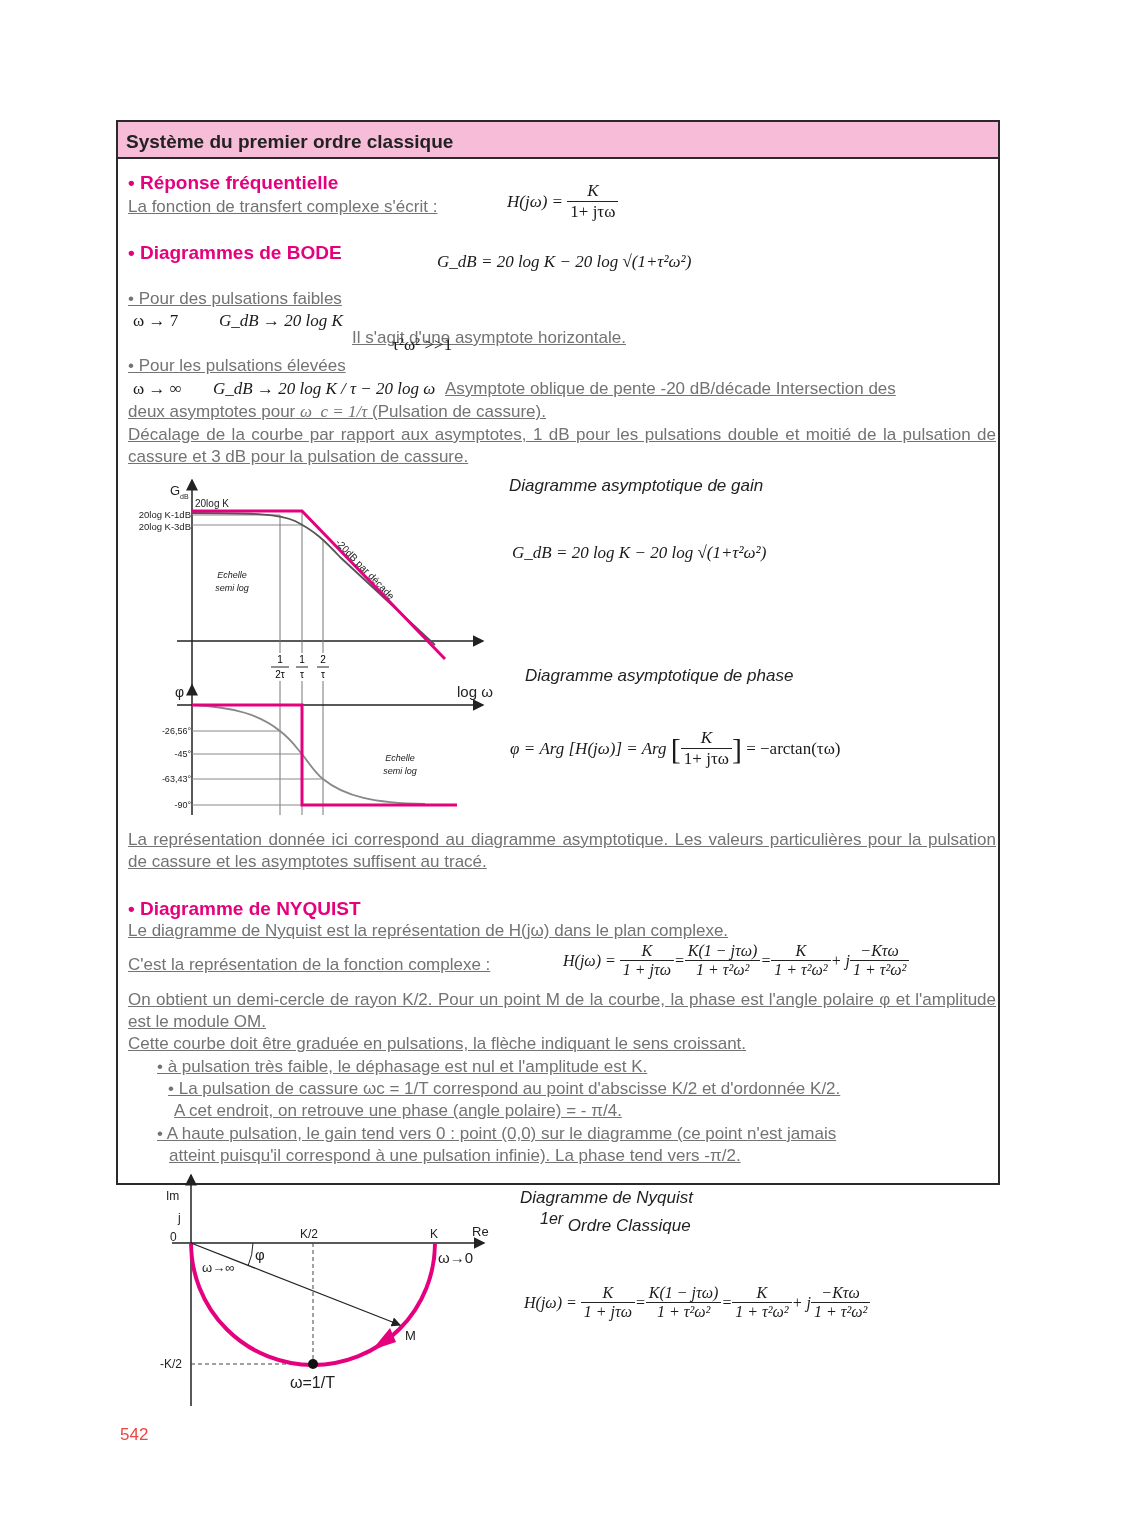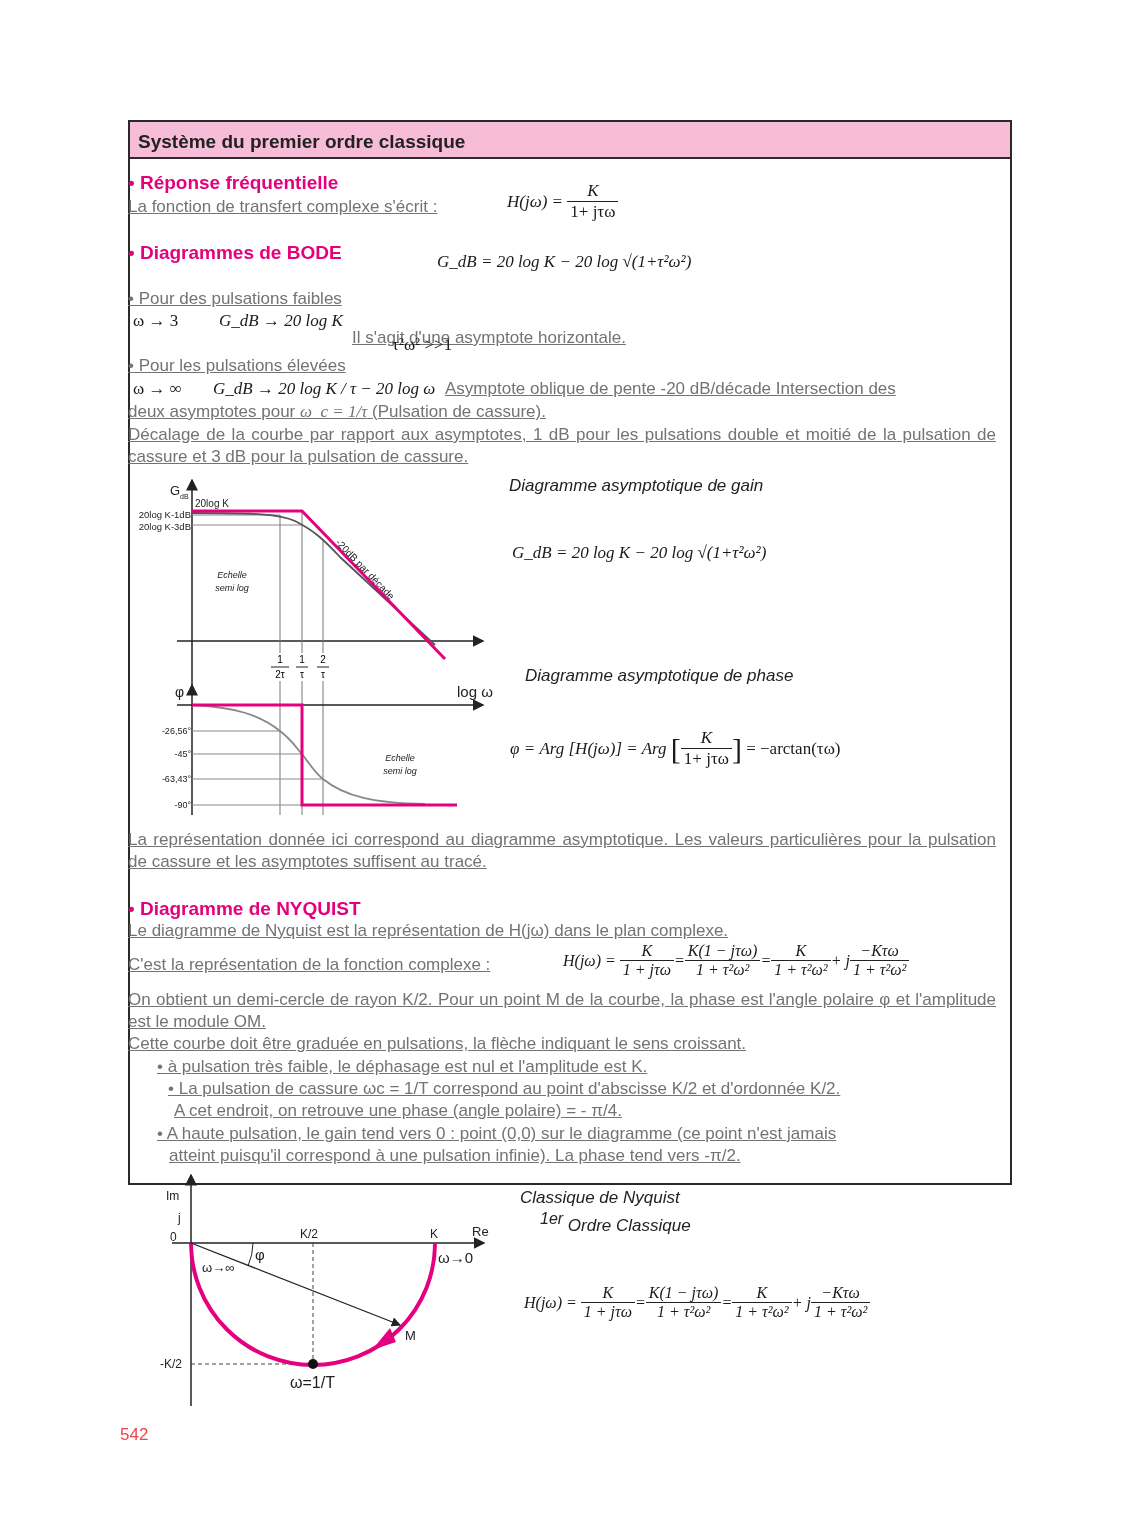--- a/index.html
+++ b/index.html
@@ -1,17 +1,17 @@
 <!DOCTYPE html>
 <html><head>
 <meta charset="utf-8">
 <style>
   html, body { margin:0; padding:0; background:#fff; }
   body { width:1125px; height:1539px; position:relative; font-family:"Liberation Sans", sans-serif; color:#1a1a1a; }
-  .frame { position:absolute; left:128px; top:120px; width:884px; height:1065px; border:2px solid #2a2a2a; box-sizing:border-box; }
+  .frame { position:absolute; left:116px; top:120px; width:884px; height:1065px; border:2px solid #2a2a2a; box-sizing:border-box; }
   .hdr { position:absolute; left:0; top:0; right:0; height:37px; background:#f7bcd8; border-bottom:2px solid #2a2a2a; box-sizing:border-box; }
   .hdr span { position:absolute; left:8px; top:9px; font-weight:bold; font-size:19px; color:#222; }
   .abs { position:absolute; white-space:nowrap; }
   .h2 { color:#e5007e; font-weight:bold; font-size:19px; }
   .t { font-size:17px; color:#737373;text-decoration:underline; }
   .m { font-family:"Liberation Serif", serif; font-size:17px; }
   .it { font-style:italic; }
   .cap { font-style:italic; font-size:17px; color:#222; }
   .j { text-align:justify; white-space:normal; width:868px; }
   .frac { display:inline-block; vertical-align:middle; text-align:center; }
@@ -33,21 +33,21 @@
 <div class="abs t" style="left:128px;top:197px;">La fonction de transfert complexe s'écrit :</div>
 <div class="abs m" style="left:507px;top:181px;">
   <span class="it" style="vertical-align:middle">H(jω) =</span>
   <span class="frac"><span class="n it">K</span><span>1+ jτω</span></span>
 </div>
 
 <div class="abs h2" style="left:128px;top:242px;">• Diagrammes de BODE</div>
 <div class="abs m it" style="left:437px;top:252px;">G_dB = 20 log K − 20 log √(1+τ²ω²)</div>
 
 <div class="abs t" style="left:128px;top:289px;text-align:center;">• Pour des pulsations faibles</div>
-<div class="abs m" style="left:133px;top:311px;">ω → 3</div>
+<div class="abs m" style="left:133px;top:311px;">ω → 7</div>
 <div class="abs m it" style="left:219px;top:311px;">G_dB → 20 log K</div>
 <div class="abs t" style="left:352px;top:311px;margin-top:17px;">Il s'agit d'une asymptote horizontale.</div>
 <div class="abs m" style="left:392px;top:335px;">τ²ω² &gt;&gt;1</div>
 <div class="abs t" style="left:128px;top:356px;">• Pour les pulsations élevées</div>
 <div class="abs m" style="left:133px;top:379px;">ω → ∞</div>
 <div class="abs m it" style="left:213px;top:379px;">G_dB → 20 log K / τ − 20 log ω</div>
 <div class="abs t" style="left:445px;top:379px;">Asymptote oblique de pente -20 dB/décade Intersection des</div>
 <div class="abs t" style="left:128px;top:402px;">
   <span>deux asymptotes pour</span>
   <span class="m it">ω_c = 1/τ</span>
@@ -162,20 +162,20 @@
   <text x="280" y="68" font-size="12" fill="#222">K</text>
   <text x="322" y="66" font-size="13" fill="#222">Re</text>
   <text x="105" y="90" font-size="15" fill="#222" font-family="Liberation Serif, serif">φ</text>
   <text x="52" y="102" font-size="13" fill="#222" font-family="Liberation Serif, serif">ω→∞</text>
   <text x="288" y="93" font-size="15" fill="#222" font-family="Liberation Serif, serif">ω→0</text>
   <text x="255" y="170" font-size="13" fill="#222">M</text>
   <text x="10" y="198" font-size="12" fill="#222">-K/2</text>
   <text x="140" y="218" font-size="16" fill="#222" font-family="Liberation Serif, serif">ω=1/T</text>
 </svg>
 
-<div class="abs cap" style="left:520px;top:1188px;">Classique de Nyquist</div>
+<div class="abs cap" style="left:520px;top:1188px;">Diagramme de Nyquist</div>
 <div class="abs cap" style="left:540px;top:1210px;"><sup style="font-size:16px">1er</sup><span> Ordre Classique</span></div>
 <div class="abs m it" style="left:524px;top:1284px;font-size:16px;">
   <span style="vertical-align:middle">H(jω) =</span>
   <span class="frac"><span class="n">K</span><span>1 + jτω</span></span><span style="vertical-align:middle">=</span><span class="frac"><span class="n">K(1 − jτω)</span><span>1 + τ²ω²</span></span><span style="vertical-align:middle">=</span><span class="frac"><span class="n">K</span><span>1 + τ²ω²</span></span><span style="vertical-align:middle">+ j</span><span class="frac"><span class="n">−Kτω</span><span>1 + τ²ω²</span></span>
 </div>
 
 <div class="pg">542</div>
 
 </body></html>

